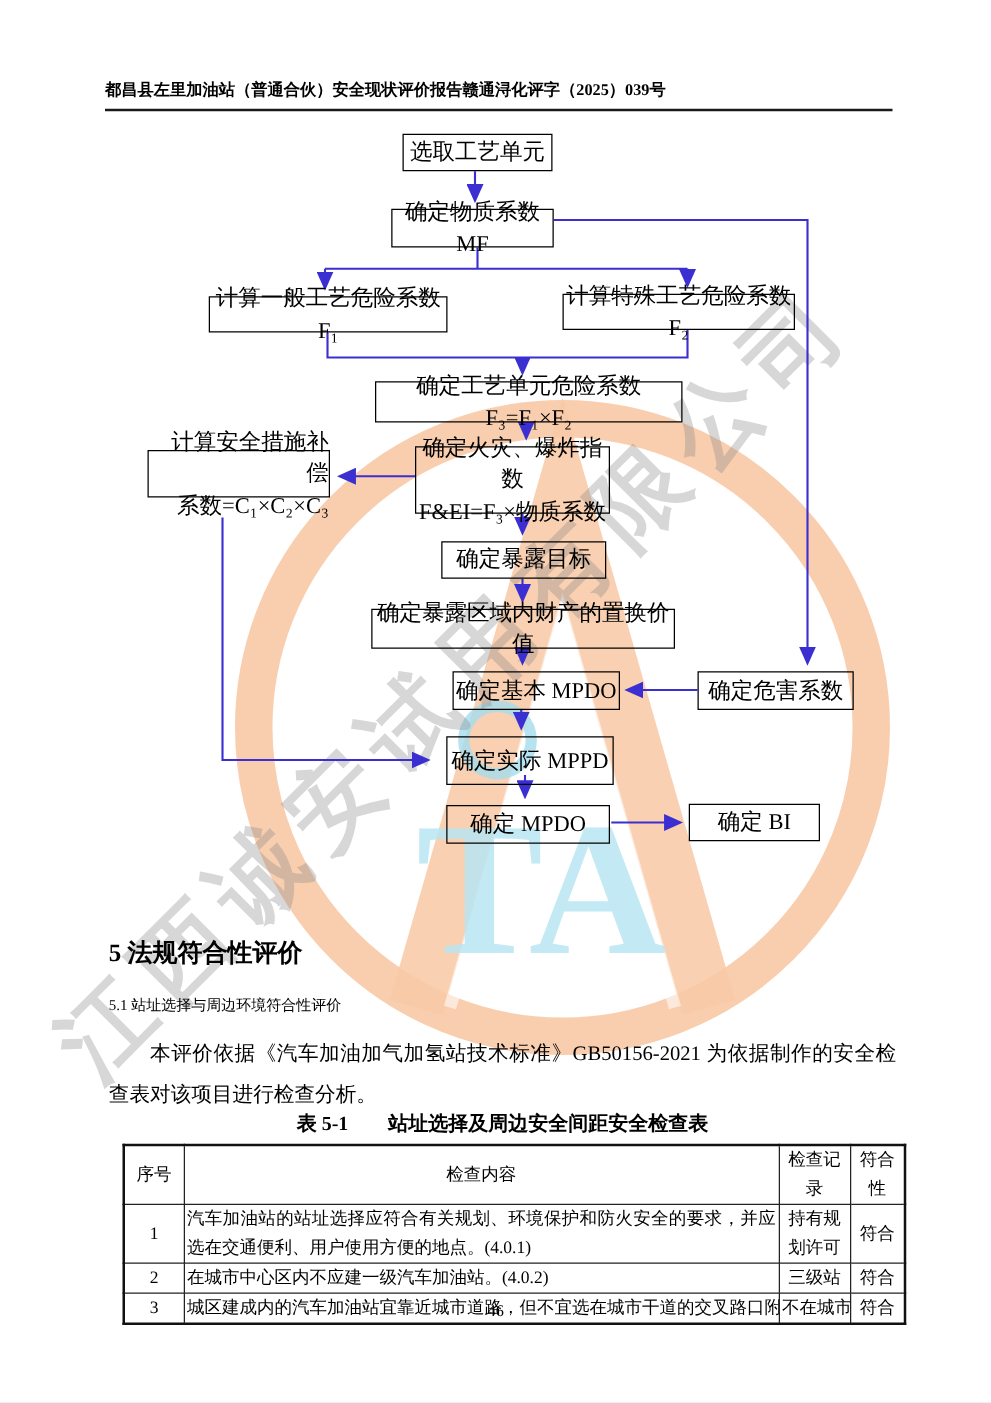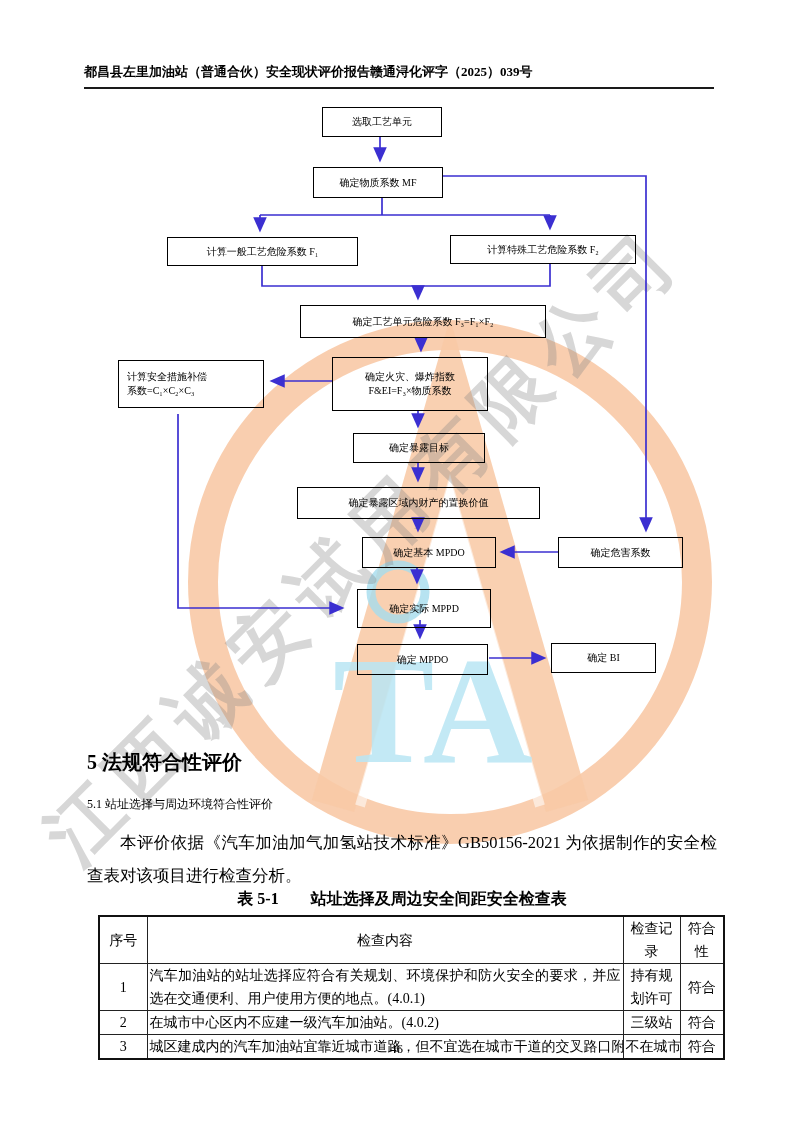--- a/index.html
+++ b/index.html
@@ -22,21 +22,21 @@
     position:absolute; left:60px; top:800px; z-index:0; pointer-events:none;
     transform:rotate(-45deg); transform-origin:0 50%;
     font-size:74px; font-weight:700; letter-spacing:12px; white-space:nowrap;
     color:rgba(135,135,135,0.33);
   }
   
   .fc-arrows { position:absolute; left:0; top:0; z-index:1; pointer-events:none; }
   .fc-node {
     position:absolute; z-index:2; border:1px solid #000; background:transparent;
     display:flex; align-items:center; justify-content:center; text-align:center;
-    font-size:10px; line-height:1.4; white-space:pre-line;
+    font-size:18px; line-height:1.4; white-space:pre-line;
   }
   .fc-node.left-align { justify-content:flex-start; text-align:left; padding-left:8px; }
   .fig-caption {
     position:absolute; left:100px; top:686px; width:640px; z-index:2;
     text-align:center; font-size:18px; font-weight:700; letter-spacing:1px;
   }
   
   .h1 { position:absolute; left:87px; top:749px; z-index:2; font-size:20px; font-weight:700; }
   .h2 { position:absolute; left:87px; top:796px; z-index:2; font-size:12px; font-weight:400; }
   .para {
@@ -108,21 +108,21 @@
       <line x1="420" y1="620" x2="420" y2="637" marker-end="url(#ah)"></line>
       <line x1="489" y1="658" x2="544" y2="658" marker-end="url(#ah)"></line>
     </g>
   </svg>
 
   <div class="fc-node" style="left:322px;top:107px;width:120px;height:30px;">选取工艺单元</div>
   <div class="fc-node" style="left:313px;top:167px;width:130px;height:31px;">确定物质系数 MF</div>
   <div class="fc-node" style="left:167px;top:237px;width:191px;height:29px;">计算一般工艺危险系数 F₁</div>
   <div class="fc-node" style="left:450px;top:235px;width:186px;height:29px;">计算特殊工艺危险系数 F₂</div>
   <div class="fc-node" style="left:300px;top:305px;width:246px;height:33px;">确定工艺单元危险系数 F₃=F₁×F₂</div>
-  <div class="fc-node left-align" style="left:118px;top:360px;width:146px;height:48px;">计算安全措施补偿
+  <div class="fc-node left-align" style="left:118px;top:360px;width:146px;height:38px;text-align:right;">计算安全措施补偿
 系数=C₁×C₂×C₃</div>
   <div class="fc-node" style="left:332px;top:357px;width:156px;height:54px;text-align:center;">确定火灾、爆炸指数
 F&amp;EI=F₃×物质系数</div>
   <div class="fc-node" style="left:353px;top:433px;width:132px;height:30px;">确定暴露目标</div>
   <div class="fc-node" style="left:297px;top:487px;width:243px;height:32px;">确定暴露区域内财产的置换价值</div>
   <div class="fc-node" style="left:362px;top:537px;width:134px;height:31px;">确定基本 MPDO</div>
   <div class="fc-node" style="left:558px;top:537px;width:125px;height:31px;">确定危害系数</div>
   <div class="fc-node" style="left:357px;top:589px;width:134px;height:39px;">确定实际 MPPD</div>
   <div class="fc-node" style="left:357px;top:644px;width:131px;height:31px;">确定 MPDO</div>
   <div class="fc-node" style="left:551px;top:643px;width:105px;height:30px;">确定 BI</div>

